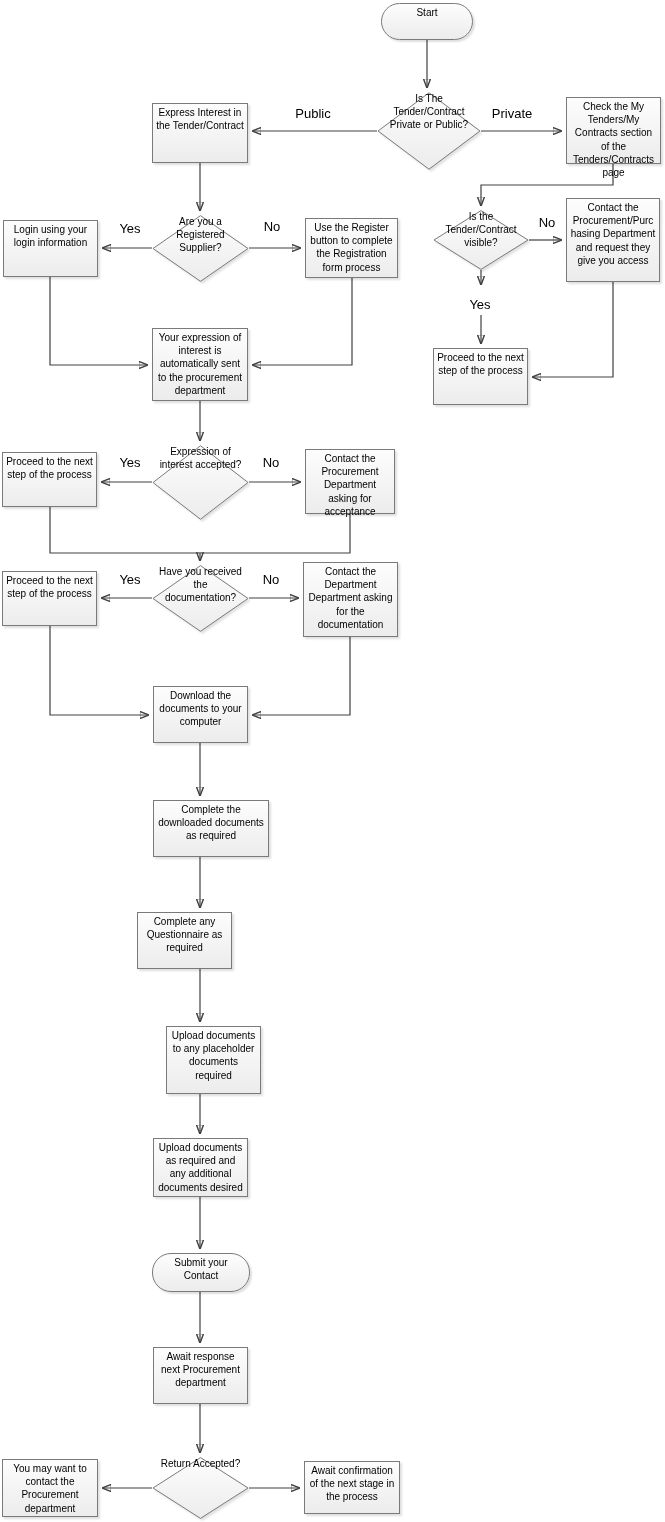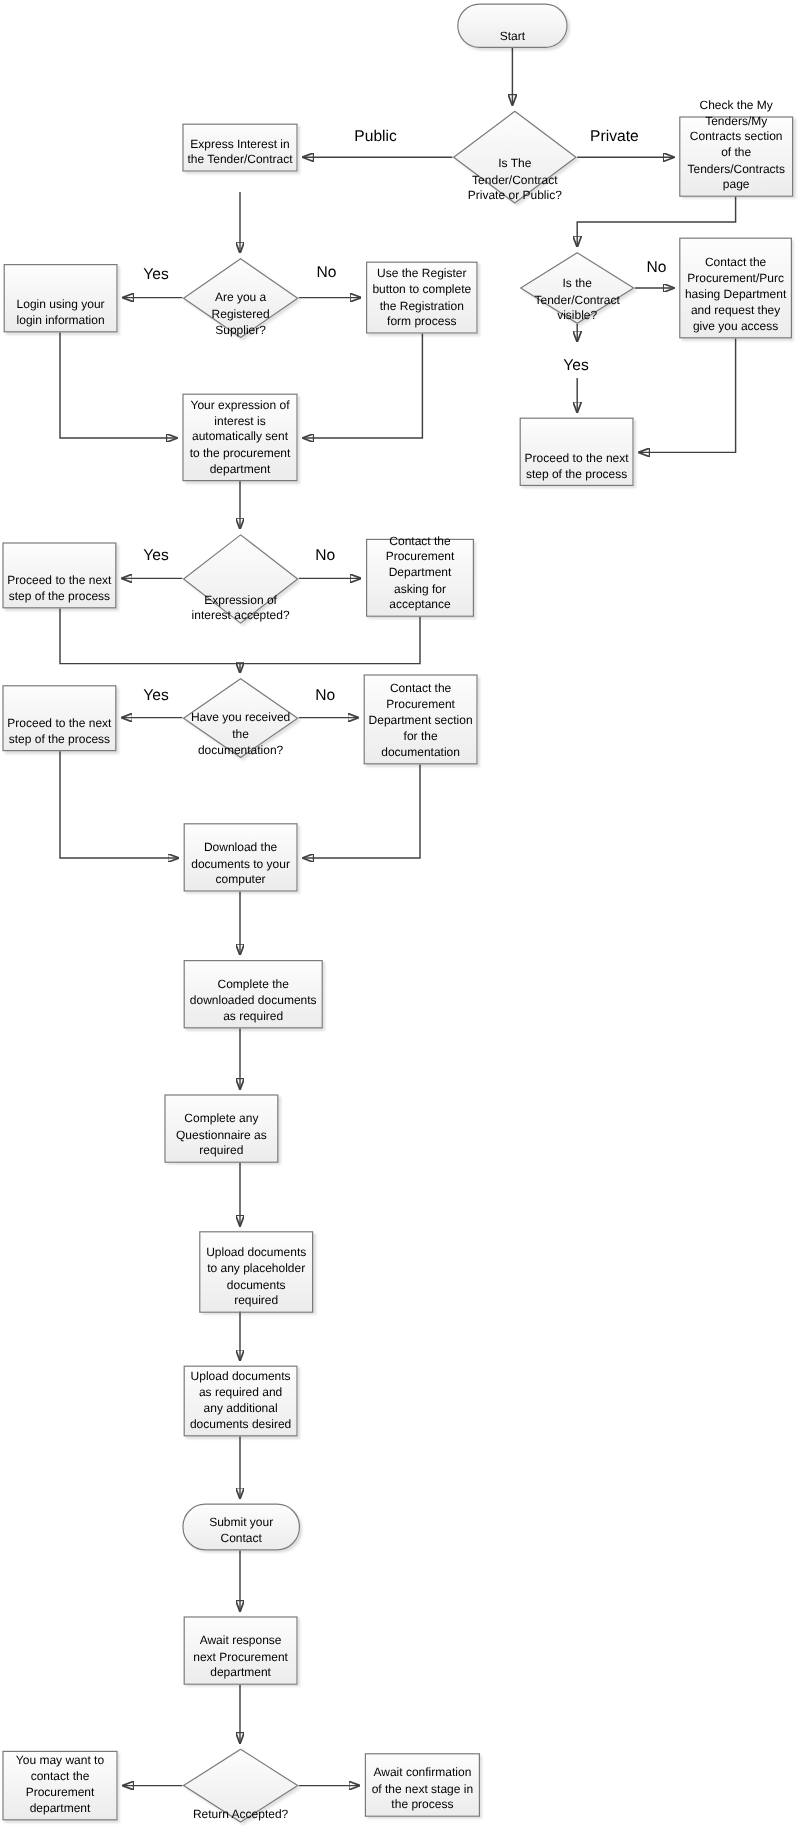--- a/index.html
+++ b/index.html
@@ -1,21 +1,21 @@
 <!DOCTYPE html>
 <html><head>
 <meta charset="utf-8">
 <style>
   html,body{margin:0;padding:0;background:#ffffff;}
   .canvas{
     position:relative;width:665px;height:1522px;background:#ffffff;
     font-family:"Liberation Sans",sans-serif;color:#000;overflow:hidden;
   }
   .node{
-    position:absolute;display:flex;align-items:flex-end;justify-content:center;
+    position:absolute;display:flex;align-items:flex-start;justify-content:center;
     text-align:center;font-size:10px;line-height:1.32;color:#000;
     box-sizing:border-box;
   }
   .txt{overflow-wrap:break-word;width:100%;}
   .proc{
     background:linear-gradient(180deg,#fdfdfd 0%,#ececec 100%);
     border:1px solid #7a7a7a;
     box-shadow:2px 2px 2px rgba(0,0,0,0.13);
     padding:2px 3px;
   }
@@ -130,21 +130,21 @@
       </svg>
     <span class="txt">Return Accepted?</span>
   </div>
   <div class="node diamond" style="left:152px;top:565px;width:97px;height:67px">
     <svg class="dshape" viewBox="0 0 100 100" preserveAspectRatio="none">
         <polygon points="50,1 99,50 50,99 1,50" fill="url(#gfill)" stroke="#7a7a7a" vector-effect="non-scaling-stroke"></polygon>
       </svg>
     <span class="txt">Have you received the documentation?</span>
   </div>
 
-  <div class="node proc" style="left:152px;top:103px;width:96px;height:40px">
+  <div class="node proc" style="left:152px;top:103px;width:96px;height:60px">
     <span class="txt">Express Interest in the Tender/Contract</span>
   </div>
   <div class="node proc" style="left:566px;top:97px;width:95px;height:67px">
     <span class="txt">Check the My Tenders/My Contracts section of the Tenders/Contracts page</span>
   </div>
   <div class="node proc" style="left:3px;top:220px;width:95px;height:57px">
     <span class="txt">Login using your login information</span>
   </div>
   <div class="node proc" style="left:305px;top:218px;width:93px;height:60px">
     <span class="txt">Use the Register button to complete the Registration form process</span>
@@ -161,21 +161,21 @@
   <div class="node proc" style="left:2px;top:452px;width:95px;height:55px">
     <span class="txt">Proceed to the next step of the process</span>
   </div>
   <div class="node proc" style="left:305px;top:449px;width:90px;height:65px">
     <span class="txt">Contact the Procurement Department asking for acceptance</span>
   </div>
   <div class="node proc" style="left:2px;top:571px;width:95px;height:55px">
     <span class="txt">Proceed to the next step of the process</span>
   </div>
   <div class="node proc" style="left:303px;top:562px;width:95px;height:75px">
-    <span class="txt">Contact the Procurement Department section for the documentation</span>
+    <span class="txt">Contact the Department Department asking for the documentation</span>
   </div>
   <div class="node proc" style="left:153px;top:686px;width:95px;height:57px">
     <span class="txt">Download the documents to your computer</span>
   </div>
   <div class="node proc" style="left:153px;top:800px;width:116px;height:57px">
     <span class="txt">Complete the downloaded documents as required</span>
   </div>
   <div class="node proc" style="left:137px;top:912px;width:95px;height:57px">
     <span class="txt">Complete any Questionnaire as required</span>
   </div>

